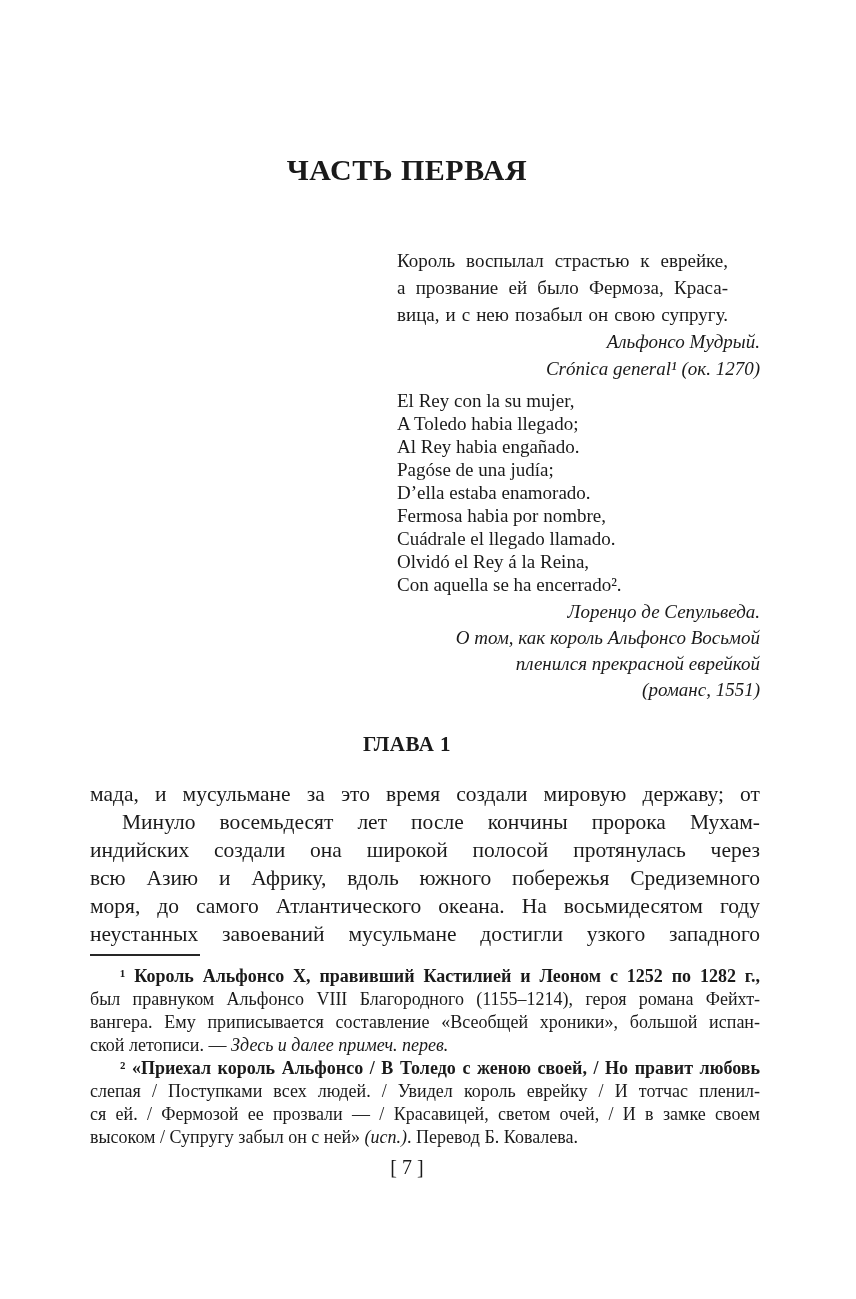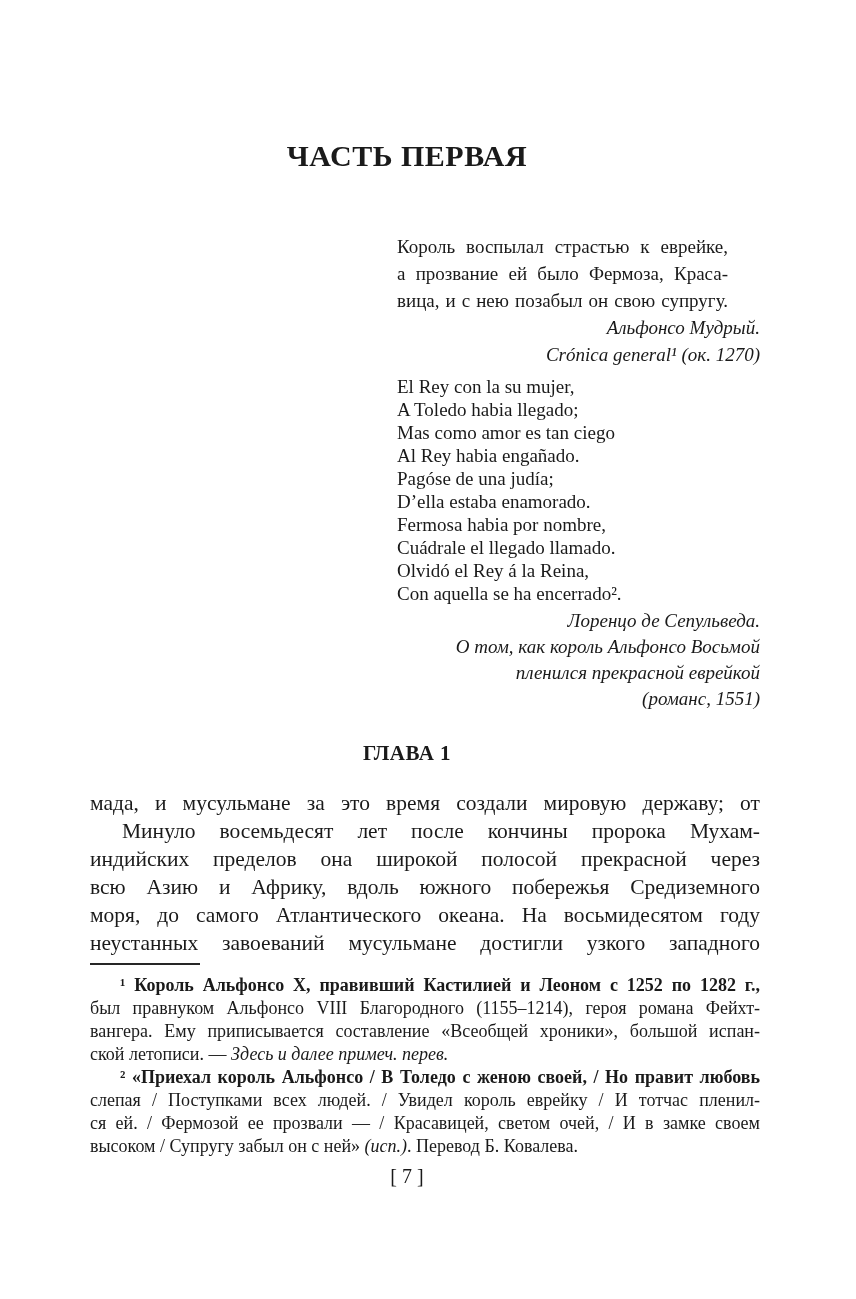--- a/index.html
+++ b/index.html
@@ -5,21 +5,21 @@
   html, body { margin: 0; padding: 0; }
   body {
     width: 856px; height: 1299px;
     background: #ffffff;
     color: #1a1a1a;
     font-family: "Liberation Serif", "DejaVu Serif", serif;
   }
   .page {
     box-sizing: border-box;
     width: 856px; height: 1299px;
-    padding: 0 96px 0 90px;
+    padding: 14px 96px 0 90px;
     overflow: hidden;
     background: #ffffff;
   }
   
   .centered { text-align: center; padding-right: 36px; }
 
   .part-title {
     margin: 138px 0 0 0;
     font-size: 30px; line-height: 36px;
     font-weight: bold; letter-spacing: 0.5px;
@@ -82,21 +82,20 @@
     <div class="eattr">
         <div class="line rline">Альфонсо Мудрый.</div>
         <div class="line rline">Crónica general¹ (ок. 1270)</div>
       </div>
   </section>
 
   <section>
     <div class="poem">
         <div class="line lline">El Rey con la su mujer,</div>
         <div class="line lline">A Toledo habia llegado;</div>
-        <div class="line lline">Mas como amor es tan ciego</div>
         <div class="line lline">Al Rey habia engañado.</div>
         <div class="line lline">Pagóse de una judía;</div>
         <div class="line lline">D’ella estaba enamorado.</div>
         <div class="line lline">Fermosa habia por nombre,</div>
         <div class="line lline">Cuádrale el llegado llamado.</div>
         <div class="line lline">Olvidó el Rey á la Reina,</div>
         <div class="line lline">Con aquella se ha encerrado².</div>
       </div>
     <div class="eattr poem-attr">
         <div class="line rline">Лоренцо де Сепульведа.</div>
@@ -104,21 +103,21 @@
         <div class="line rline">пленился прекрасной еврейкой</div>
         <div class="line rline">(романс, 1551)</div>
       </div>
   </section>
 
   <h2 class="chapter-title centered">ГЛАВА 1</h2>
 
   <div class="paragraph">
       <div class="line jline">мада, и мусульмане за это время создали мировую державу; от</div>
       <div class="line jline indent">Минуло восемьдесят лет после кончины пророка Мухам-</div>
-      <div class="line jline">индийских пределов она широкой полосой прекрасной через</div>
+      <div class="line jline">индийских создали она широкой полосой протянулась через</div>
       <div class="line jline">всю Азию и Африку, вдоль южного побережья Средиземного</div>
       <div class="line jline">моря, до самого Атлантического океана. На восьмидесятом году</div>
       <div class="line jline">неустанных завоеваний мусульмане достигли узкого западного</div>
     </div>
 
   <hr class="fn-sep">
 
   <div class="footnotes">
     <div class="fn">
         <div class="line jline indent">¹ Король Альфонсо X, правивший Кастилией и Леоном с 1252 по 1282 г.,</div>

